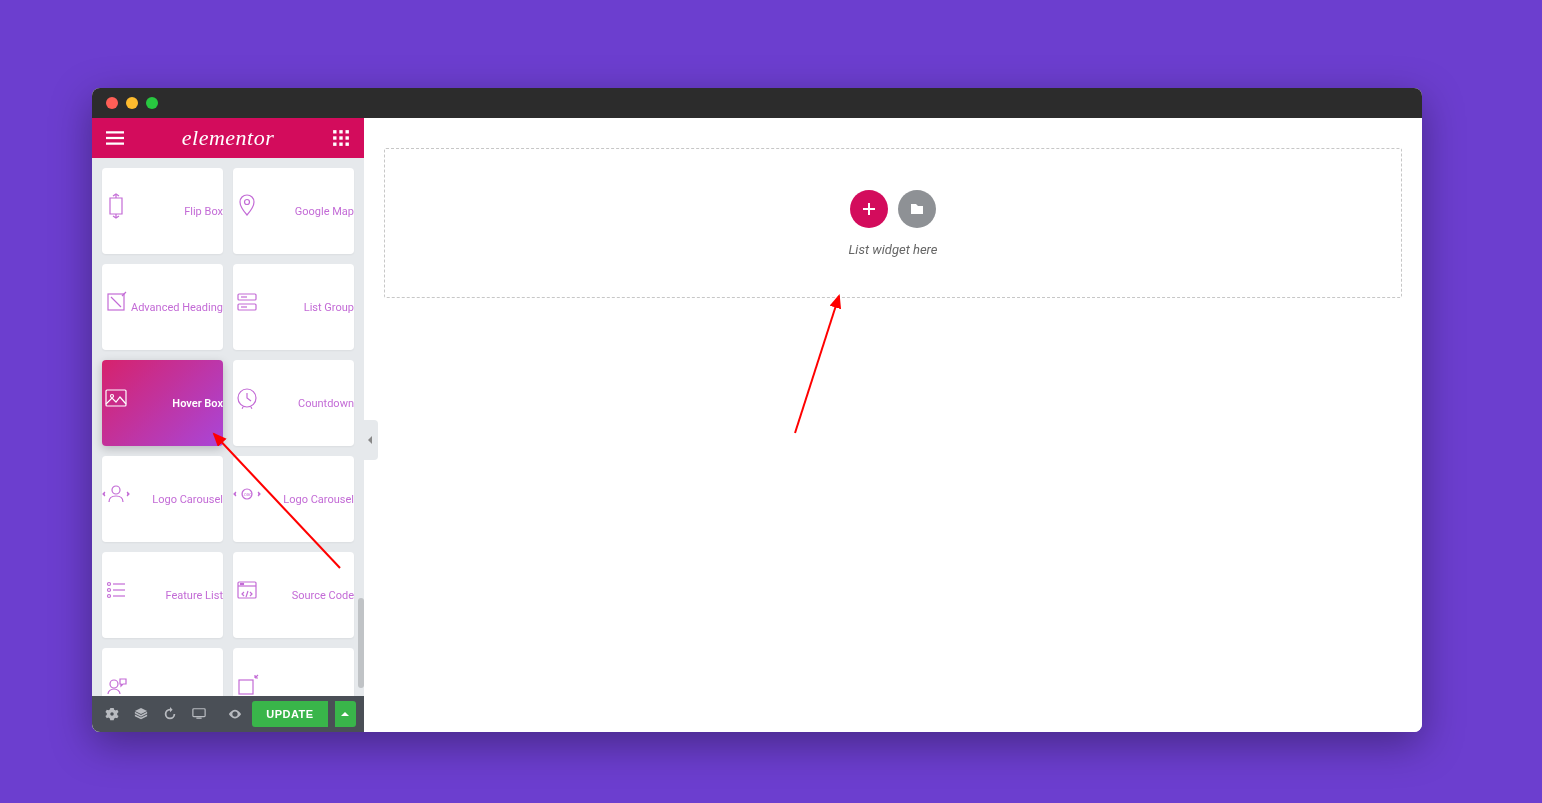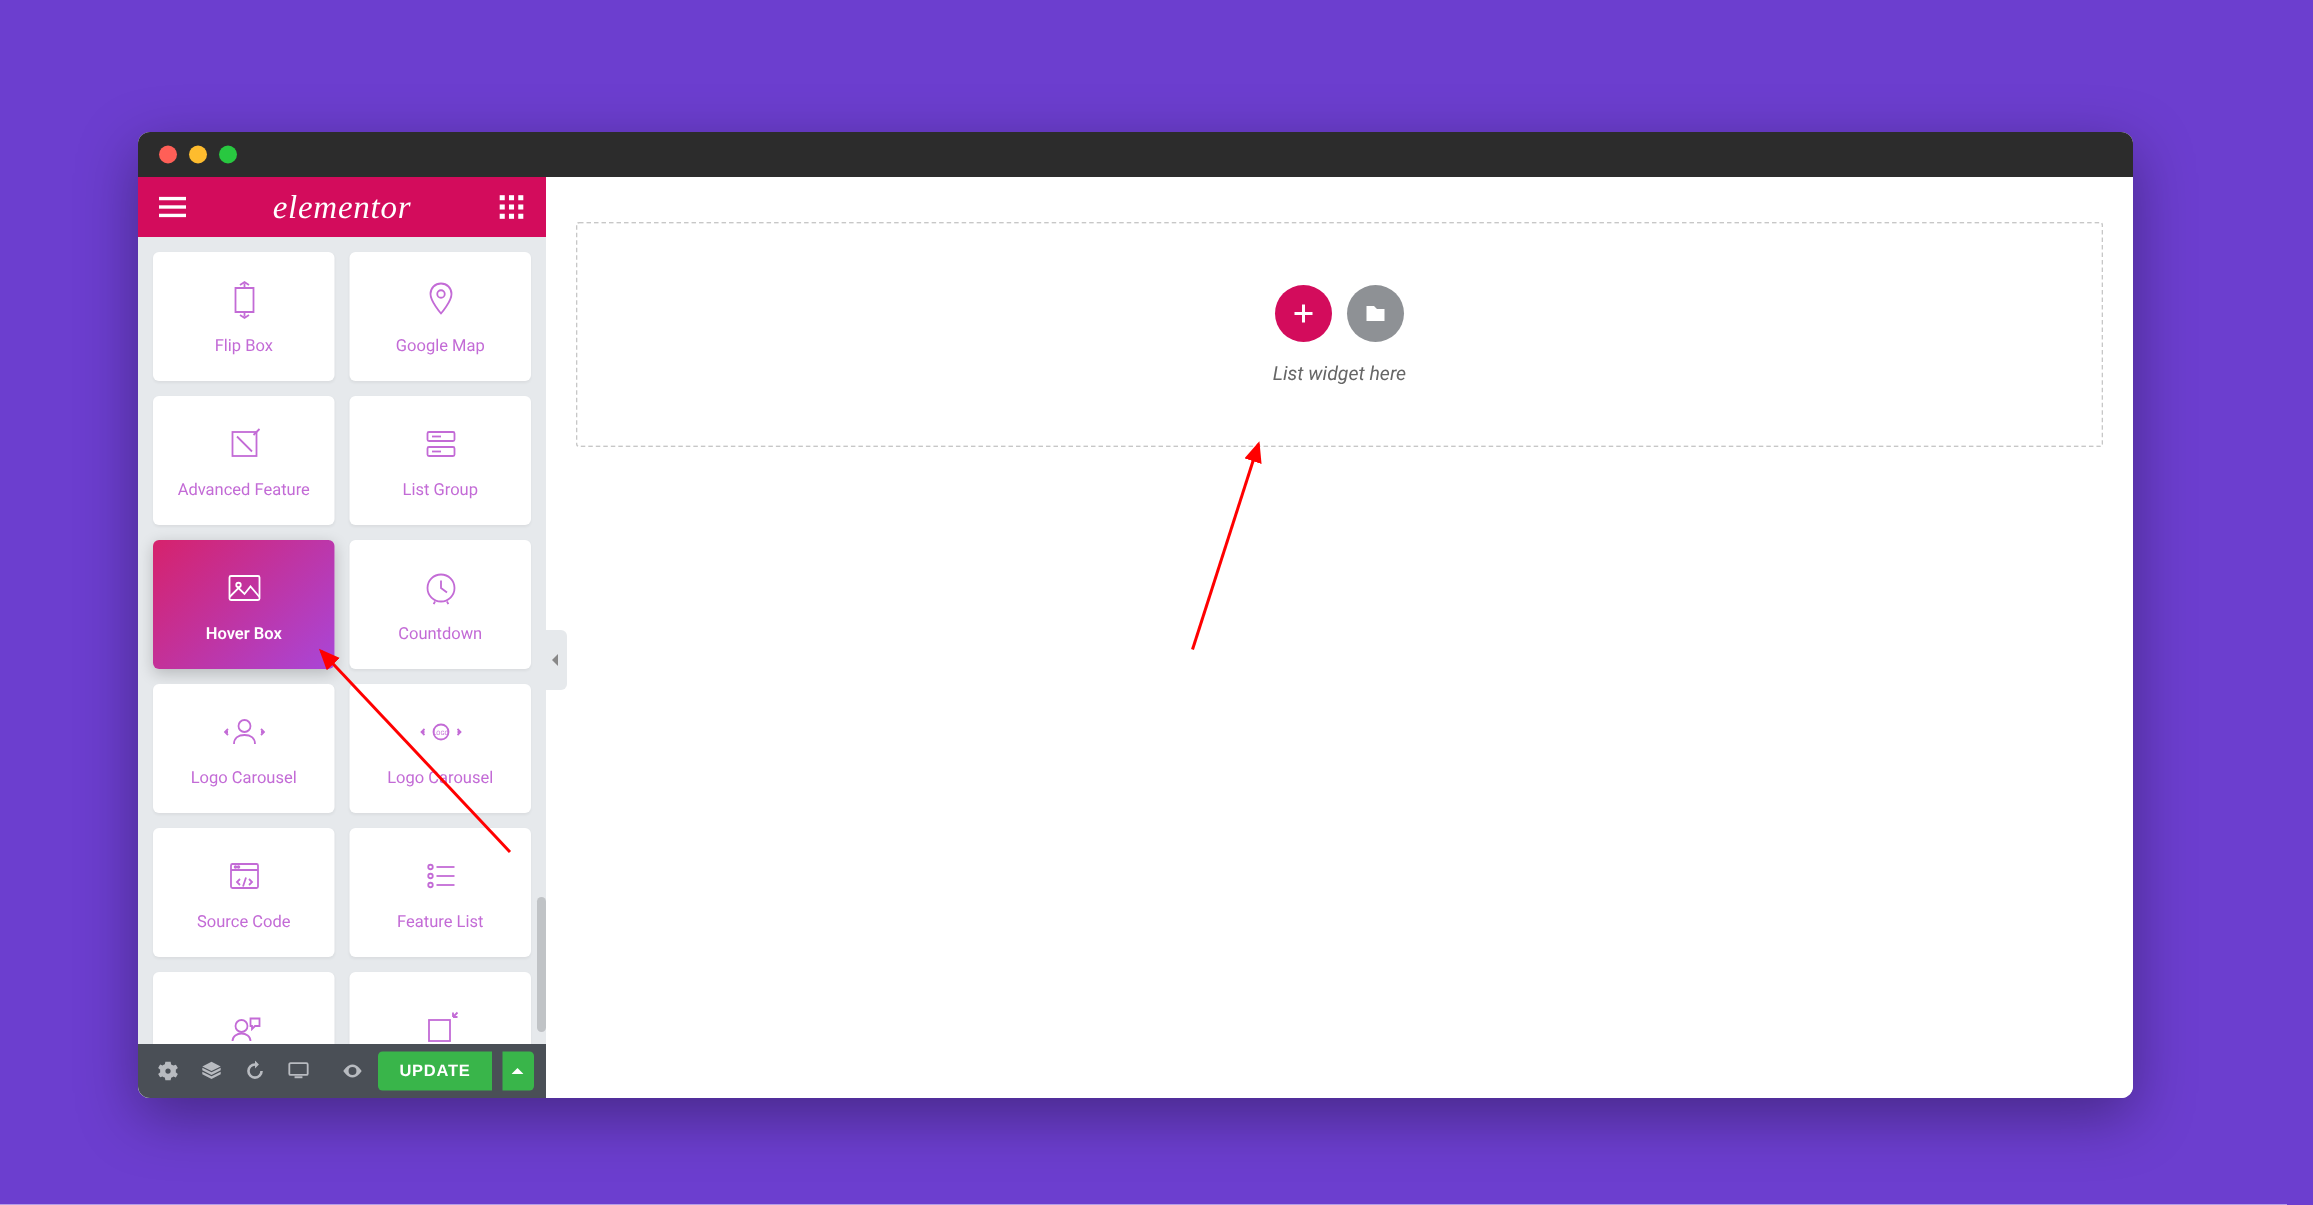--- a/index.html
+++ b/index.html
@@ -89,23 +89,22 @@
   .widgets-grid {
     display: grid;
     grid-template-columns: 1fr 1fr;
     gap: 10px;
   }
   .widget-card {
     background: #fff;
     height: 86px;
     border-radius: 4px;
     display: flex;
-    flex-direction: column;
     align-items: center;
-    justify-content: center;
+    justify-content: space-between;
     cursor: grab;
     box-shadow: 0 1px 2px rgba(0,0,0,0.05);
   }
   .widget-icon {
     width: 28px; height: 28px;
     display: flex; align-items: center; justify-content: center;
     margin-bottom: 10px;
   }
   .widget-icon svg { stroke: #c36bd6; fill: none; stroke-width: 1.2; }
   .widget-label {
@@ -287,21 +286,21 @@
               </div>
               <div class="widget-label">Google Map</div>
             </div>
             <div class="widget-card">
               <div class="widget-icon">
                 <svg viewBox="0 0 28 28">
                   <rect x="6" y="6" width="16" height="16"></rect>
                   <path d="M9 9l10 10M22 6l2-2M22 6l-2 2"></path>
                 </svg>
               </div>
-              <div class="widget-label">Advanced Feature</div>
+              <div class="widget-label">Advanced Heading</div>
             </div>
             <div class="widget-card">
               <div class="widget-icon">
                 <svg viewBox="0 0 28 28">
                   <rect x="5" y="6" width="18" height="6" rx="1"></rect>
                   <rect x="5" y="16" width="18" height="6" rx="1"></rect>
                   <line x1="8" y1="9" x2="14" y2="9"></line>
                   <line x1="8" y1="19" x2="14" y2="19"></line>
                 </svg>
               </div>
@@ -339,45 +338,45 @@
             </div>
             <div class="widget-card">
               <div class="widget-icon">
                 <svg viewBox="0 0 28 28">
                   <circle cx="14" cy="14" r="5"></circle>
                   <text x="14" y="16" font-size="4" text-anchor="middle" fill="#c36bd6" stroke="none">LOGO</text>
                   <path d="M3 14l-2 0M27 14l-2 0M3 12l-2 2 2 2M25 12l2 2-2 2"></path>
                 </svg>
               </div>
               <div class="widget-label">Logo Carousel</div>
-            </div>
-            <div class="widget-card">
-              <div class="widget-icon">
-                <svg viewBox="0 0 28 28">
-                  <rect x="5" y="6" width="18" height="16" rx="1"></rect>
-                  <line x1="5" y1="10" x2="23" y2="10"></line>
-                  <circle cx="8" cy="8" r=".6" fill="#c36bd6"></circle>
-                  <circle cx="10" cy="8" r=".6" fill="#c36bd6"></circle>
-                  <path d="M11 16l-2 2 2 2M17 16l2 2-2 2M15 15l-2 6"></path>
-                </svg>
-              </div>
-              <div class="widget-label">Source Code</div>
             </div>
             <div class="widget-card">
               <div class="widget-icon">
                 <svg viewBox="0 0 28 28">
                   <circle cx="7" cy="8" r="1.5"></circle>
                   <line x1="11" y1="8" x2="23" y2="8"></line>
                   <circle cx="7" cy="14" r="1.5"></circle>
                   <line x1="11" y1="14" x2="23" y2="14"></line>
                   <circle cx="7" cy="20" r="1.5"></circle>
                   <line x1="11" y1="20" x2="23" y2="20"></line>
                 </svg>
               </div>
               <div class="widget-label">Feature List</div>
+            </div>
+            <div class="widget-card">
+              <div class="widget-icon">
+                <svg viewBox="0 0 28 28">
+                  <rect x="5" y="6" width="18" height="16" rx="1"></rect>
+                  <line x1="5" y1="10" x2="23" y2="10"></line>
+                  <circle cx="8" cy="8" r=".6" fill="#c36bd6"></circle>
+                  <circle cx="10" cy="8" r=".6" fill="#c36bd6"></circle>
+                  <path d="M11 16l-2 2 2 2M17 16l2 2-2 2M15 15l-2 6"></path>
+                </svg>
+              </div>
+              <div class="widget-label">Source Code</div>
             </div>
             <div class="widget-card">
               <div class="widget-icon">
                 <svg viewBox="0 0 28 28">
                   <circle cx="12" cy="12" r="4"></circle>
                   <path d="M6 22c0-3 3-5 6-5s6 2 6 5"></path>
                   <path d="M18 7h6v5h-3l-2 2v-2h-1z"></path>
                 </svg>
               </div>
             </div>

